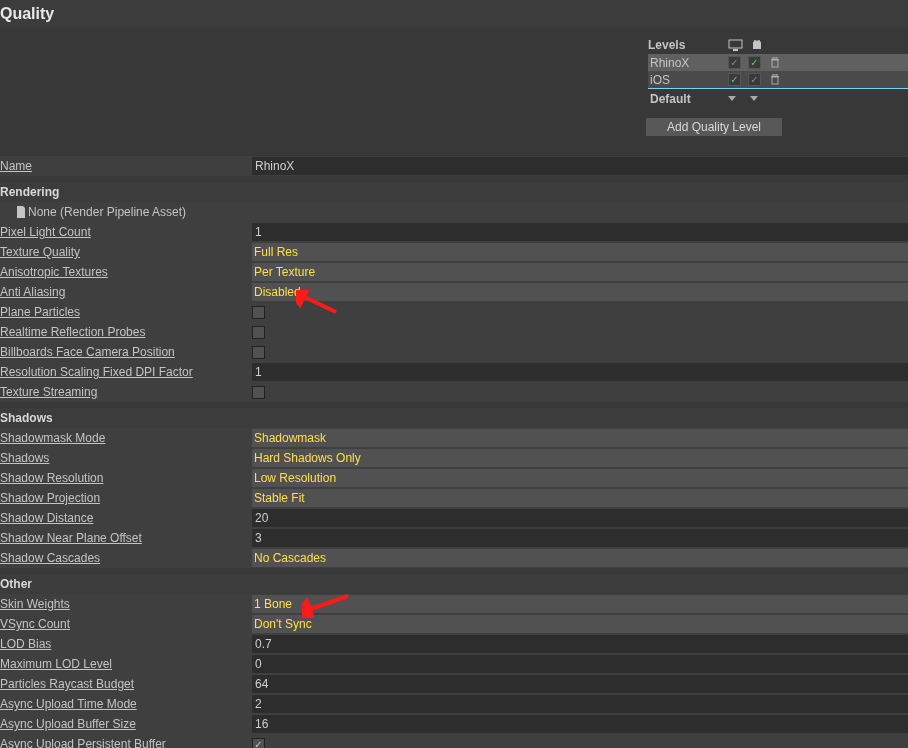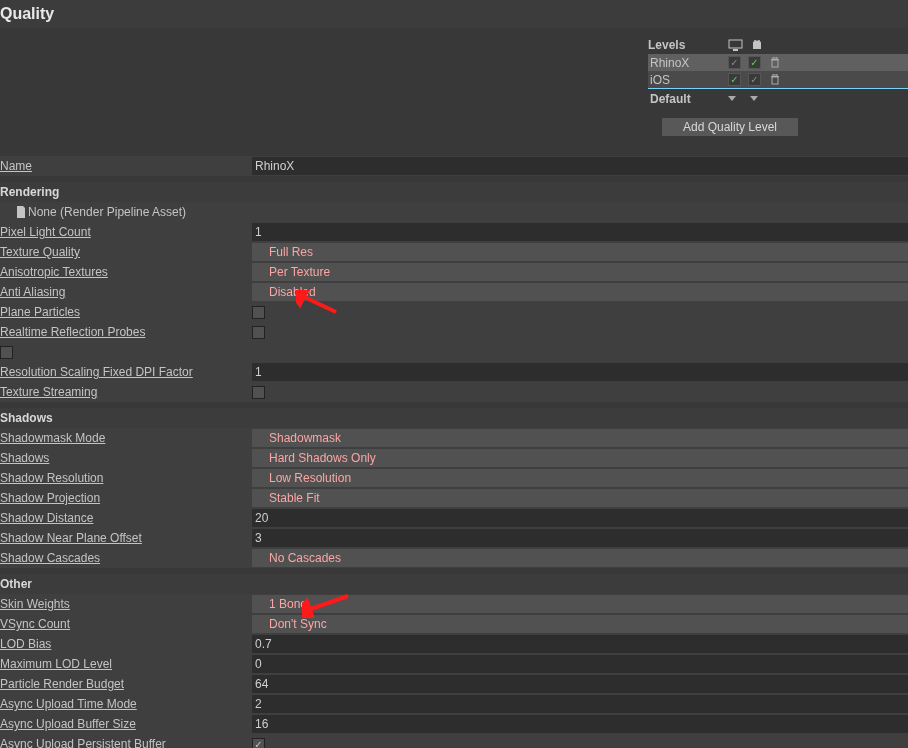--- a/index.html
+++ b/index.html
@@ -66,21 +66,21 @@
 .default-row .label { width: 80px; font-weight: bold; padding-left: 2px; }
 .tri {
   width: 0; height: 0;
   border-left: 4px solid transparent;
   border-right: 4px solid transparent;
   border-top: 5px solid #aaa;
   margin-right: 14px;
 }
 .add-btn {
   margin-top: 10px;
-  margin-left: 16px;
+  margin-left: 0;
   width: 136px;
   height: 18px;
   background: #585858;
   color: #d8d8d8;
   display: flex; align-items: center; justify-content: center;
   cursor: pointer;
   transform: translateX(-2px);
 }
 .levels-panel .add-wrap { display:flex; justify-content:flex-start; }
 .properties { margin-top: 20px; }
@@ -104,22 +104,22 @@
   height: 18px;
   background: #2d2d2d;
   color: #d0d0d0;
   padding-left: 3px;
   display: flex; align-items: center;
 }
 .dropdown {
   flex: 1;
   height: 18px;
   background: #515151;
-  color: #fca5a5;
-  padding-left: 17px;
+  color: #fde047;
+  padding-left: 2px;
   display: flex; align-items: center;
   cursor: pointer;
 }
 .checkbox-cell {
   width: 13px; height: 13px;
   border: 1px solid #222;
   background: #515151;
   display: inline-flex; align-items:center; justify-content:center;
 }
 .checkbox-cell.on::after { content: "✓"; color: #c4c4c4; font-size:10px; }
@@ -232,20 +232,21 @@
     </div>
   <div class="row">
       <span class="lbl">Plane Particles</span>
       <span class="checkbox-cell"></span>
     </div>
   <div class="row">
       <span class="lbl">Realtime Reflection Probes</span>
       <span class="checkbox-cell"></span>
     </div>
   <div class="row">
+      <span class="lbl">Billboards Face Camera Position</span>
       <span class="checkbox-cell"></span>
     </div>
   <div class="row">
       <span class="lbl">Resolution Scaling Fixed DPI Factor</span>
       <div class="field">1</div>
     </div>
   <div class="row">
       <span class="lbl">Texture Streaming</span>
       <span class="checkbox-cell"></span>
     </div>
@@ -291,21 +292,21 @@
     </div>
   <div class="row">
       <span class="lbl">LOD Bias</span>
       <div class="field">0.7</div>
     </div>
   <div class="row">
       <span class="lbl">Maximum LOD Level</span>
       <div class="field">0</div>
     </div>
   <div class="row">
-      <span class="lbl">Particle Render Budget</span>
+      <span class="lbl">Particles Raycast Budget</span>
       <div class="field">64</div>
     </div>
   <div class="row">
       <span class="lbl">Async Upload Time Mode</span>
       <div class="field">2</div>
     </div>
   <div class="row">
       <span class="lbl">Async Upload Buffer Size</span>
       <div class="field">16</div>
     </div>

